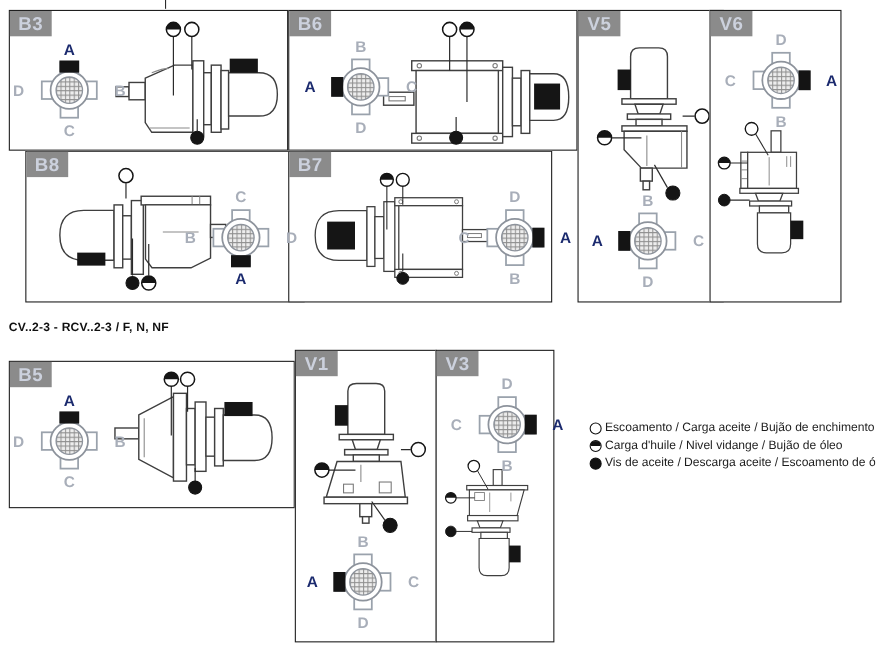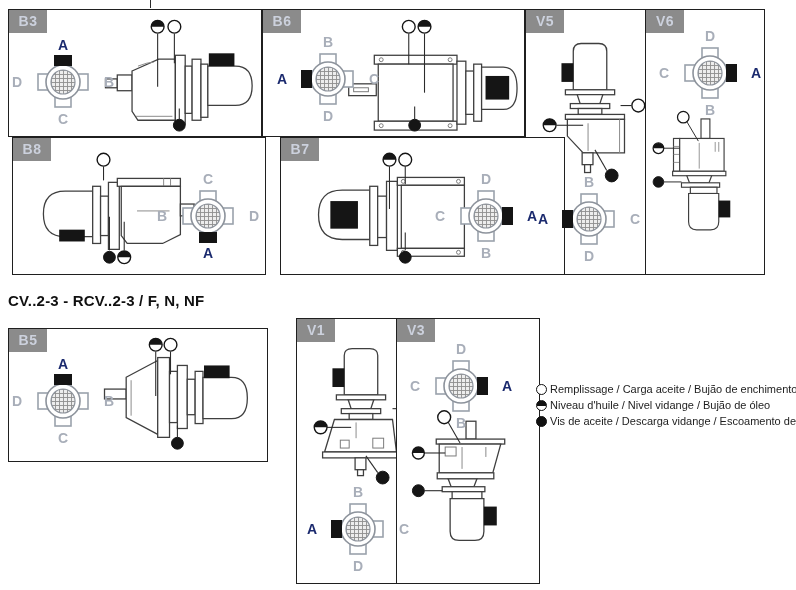--- a/index.html
+++ b/index.html
@@ -5,21 +5,21 @@
   html,body{margin:0;padding:0;}
   body{
     width:796px;height:590px;position:relative;background:#ffffff;
     font-family:"Liberation Sans", sans-serif;overflow:hidden;color:#1a1a1a;
   }
   .panel{
     position:absolute;border:1px solid #1f1f1f;background:#fff;box-sizing:border-box;
   }
   .plabel{
     position:absolute;top:0;left:0;width:38px;height:23px;background:#8b8b8b;
-    color:#ccd1dd;font-weight:bold;font-size:14px;line-height:23px;text-align:center;
+    color:#ccd1dd;font-weight:bold;font-size:17px;line-height:23px;text-align:center;
     letter-spacing:0.5px;z-index:3;
   }
   .draw{position:absolute;left:0;top:0;width:100%;height:100%;}
   .fw{fill:#fff;stroke:#3f3f3f;stroke-width:1.3;}
   .ln{fill:none;stroke:#2b2b2b;stroke-width:1.1;}
   .lt{fill:none;stroke:#8a8a8a;stroke-width:1;}
   .lt2{fill:#fff;stroke:#7a7a7a;stroke-width:1;}
   .bk{fill:#151515;stroke:none;}
   .ind{fill:#fff;stroke:#151515;stroke-width:1.4;}
   .indf{fill:#151515;stroke:#151515;stroke-width:1;}
@@ -37,21 +37,21 @@
   .cl{
     position:absolute;font-weight:bold;font-size:14px;color:#a8aeb9;line-height:1;
   }
   .cl.t{top:-16px;left:50%;transform:translateX(-50%);}
   .cl.b{bottom:-16px;left:50%;transform:translateX(-50%);}
   .cl.l{left:-13px;top:50%;transform:translate(-100%,-50%);}
   .cl.r{right:-13px;top:50%;transform:translate(100%,-50%);}
   .cl.is-a{color:#1b2a6e;}
   
   .sec-title{
-    position:absolute;left:8px;top:292px;font-size:15px;font-weight:bold;color:#101010;
+    position:absolute;left:8px;top:292px;font-size:11px;font-weight:bold;color:#101010;
     letter-spacing:0.2px;
   }
   
   .legend{position:absolute;left:536px;top:381px;}
   .legend-row{display:flex;align-items:center;height:16px;font-size:11px;color:#1d1d1d;white-space:nowrap;}
   .sym{width:11px;height:11px;border-radius:50%;border:1.2px solid #111;box-sizing:border-box;margin-right:3px;flex:none;}
   .sym.open{background:#fff;}
   .sym.half{background:linear-gradient(to bottom,#111 0,#111 50%,#fff 50%,#fff 100%);}
   .sym.full{background:#111;}
   .sep{margin:0 3px;}
@@ -266,21 +266,21 @@
         <circle class="ind" cx="14" cy="147" r="6"></circle>
           <path class="bk" d="M8,147 A6,6 0 0 1 20,147 Z"></path>
       </g>
       <g>
           <circle class="indf" cx="14" cy="185" r="6"></circle>
         </g>
     </g>
   </svg>
 </div>
 
-<div class="panel" style="left:12px;top:137px;width:254px;height:138px;">
+<div class="panel" style="left:23px;top:137px;width:254px;height:138px;">
   <div class="plabel">B8</div>
   <div class="compass m-bottom" style="left:167px;top:50px;">
     <svg class="rose" viewBox="0 0 56 56">
       <rect class="tab" x="20" y="3" width="16" height="11"></rect>
         <rect class="tab" x="20" y="42" width="16" height="11"></rect>
       <rect class="tab" x="3" y="20" width="11" height="16"></rect>
         <rect class="tab" x="42" y="20" width="11" height="16"></rect>
       <circle class="cir" cx="28" cy="28" r="17"></circle>
         <circle class="hcir" cx="28" cy="28" r="12"></circle>
       <rect class="mk mk-top" x="19" y="1" width="18" height="11"></rect>
@@ -314,21 +314,21 @@
     <g>
         <circle class="indf" cx="97" cy="121" r="6"></circle>
       </g>
     <g>
       <circle class="ind" cx="112" cy="121" r="6.5"></circle>
         <path class="bk" d="M105.5,121 A6.5,6.5 0 0 1 118.5,121 Z"></path>
     </g>
   </svg>
 </div>
 
-<div class="panel" style="left:280px;top:137px;width:285px;height:138px;">
+<div class="panel" style="left:262px;top:137px;width:240px;height:138px;">
   <div class="plabel">B7</div>
   <div class="compass m-right" style="left:177px;top:50px;">
     <svg class="rose" viewBox="0 0 56 56">
       <rect class="tab" x="20" y="3" width="16" height="11"></rect>
         <rect class="tab" x="20" y="42" width="16" height="11"></rect>
       <rect class="tab" x="3" y="20" width="11" height="16"></rect>
         <rect class="tab" x="42" y="20" width="11" height="16"></rect>
       <circle class="cir" cx="28" cy="28" r="17"></circle>
         <circle class="hcir" cx="28" cy="28" r="12"></circle>
       <rect class="mk mk-top" x="19" y="1" width="18" height="11"></rect>
@@ -414,21 +414,21 @@
     </g>
     <g>
         <circle class="ind" cx="163" cy="16" r="6.5"></circle>
       </g>
     <g>
         <circle class="indf" cx="170" cy="116" r="6"></circle>
       </g>
   </svg>
 </div>
 
-<div class="panel" style="left:268px;top:318px;width:129px;height:266px;margin-left:28px;">
+<div class="panel" style="left:268px;top:318px;width:129px;height:266px;">
   <div class="plabel">V1</div>
   <div class="compass m-left" style="left:33px;top:182px;">
     <svg class="rose" viewBox="0 0 56 56">
       <rect class="tab" x="20" y="3" width="16" height="11"></rect>
         <rect class="tab" x="20" y="42" width="16" height="11"></rect>
       <rect class="tab" x="3" y="20" width="11" height="16"></rect>
         <rect class="tab" x="42" y="20" width="11" height="16"></rect>
       <circle class="cir" cx="28" cy="28" r="17"></circle>
         <circle class="hcir" cx="28" cy="28" r="12"></circle>
       <rect class="mk mk-top" x="19" y="1" width="18" height="11"></rect>
@@ -466,21 +466,21 @@
         <circle class="ind" cx="24" cy="117" r="6.5"></circle>
           <path class="bk" d="M17.5,117 A6.5,6.5 0 0 1 30.5,117 Z"></path>
       </g>
       <g>
           <circle class="indf" cx="87" cy="168" r="6.5"></circle>
         </g>
     </g>
   </svg>
 </div>
 
-<div class="panel" style="left:396px;top:318px;width:144px;height:266px;">
+<div class="panel" style="left:396px;top:318px;width:108px;height:266px;">
   <div class="plabel">V3</div>
   <div class="compass m-right" style="left:36px;top:39px;">
     <svg class="rose" viewBox="0 0 56 56">
       <rect class="tab" x="20" y="3" width="16" height="11"></rect>
         <rect class="tab" x="20" y="42" width="16" height="11"></rect>
       <rect class="tab" x="3" y="20" width="11" height="16"></rect>
         <rect class="tab" x="42" y="20" width="11" height="16"></rect>
       <circle class="cir" cx="28" cy="28" r="17"></circle>
         <circle class="hcir" cx="28" cy="28" r="12"></circle>
       <rect class="mk mk-top" x="19" y="1" width="18" height="11"></rect>
@@ -520,35 +520,35 @@
       <g>
           <circle class="indf" cx="16" cy="180" r="6"></circle>
         </g>
     </g>
   </svg>
 </div>
 
 <div class="legend">
   <div class="legend-row">
     <span class="sym open"></span>
-    <span>Remplissage</span>
+    <span>Escoamento</span>
     <span class="sep">/</span>
     <span class="es">Carga aceite</span>
     <span class="sep">/</span>
     <span>Bujão de enchimento de óleo</span>
   </div>
   <div class="legend-row">
     <span class="sym half"></span>
-    <span>Niveau d'huile</span>
+    <span>Carga d'huile</span>
     <span class="sep">/</span>
     <span class="es">Nivel vidange</span>
     <span class="sep">/</span>
     <span>Bujão de óleo</span>
   </div>
   <div class="legend-row">
     <span class="sym full"></span>
     <span>Vis de aceite</span>
     <span class="sep">/</span>
-    <span class="es">Descarga vidange</span>
+    <span class="es">Descarga aceite</span>
     <span class="sep">/</span>
     <span>Escoamento de óleo</span>
   </div>
 </div>
 
 </body></html>

